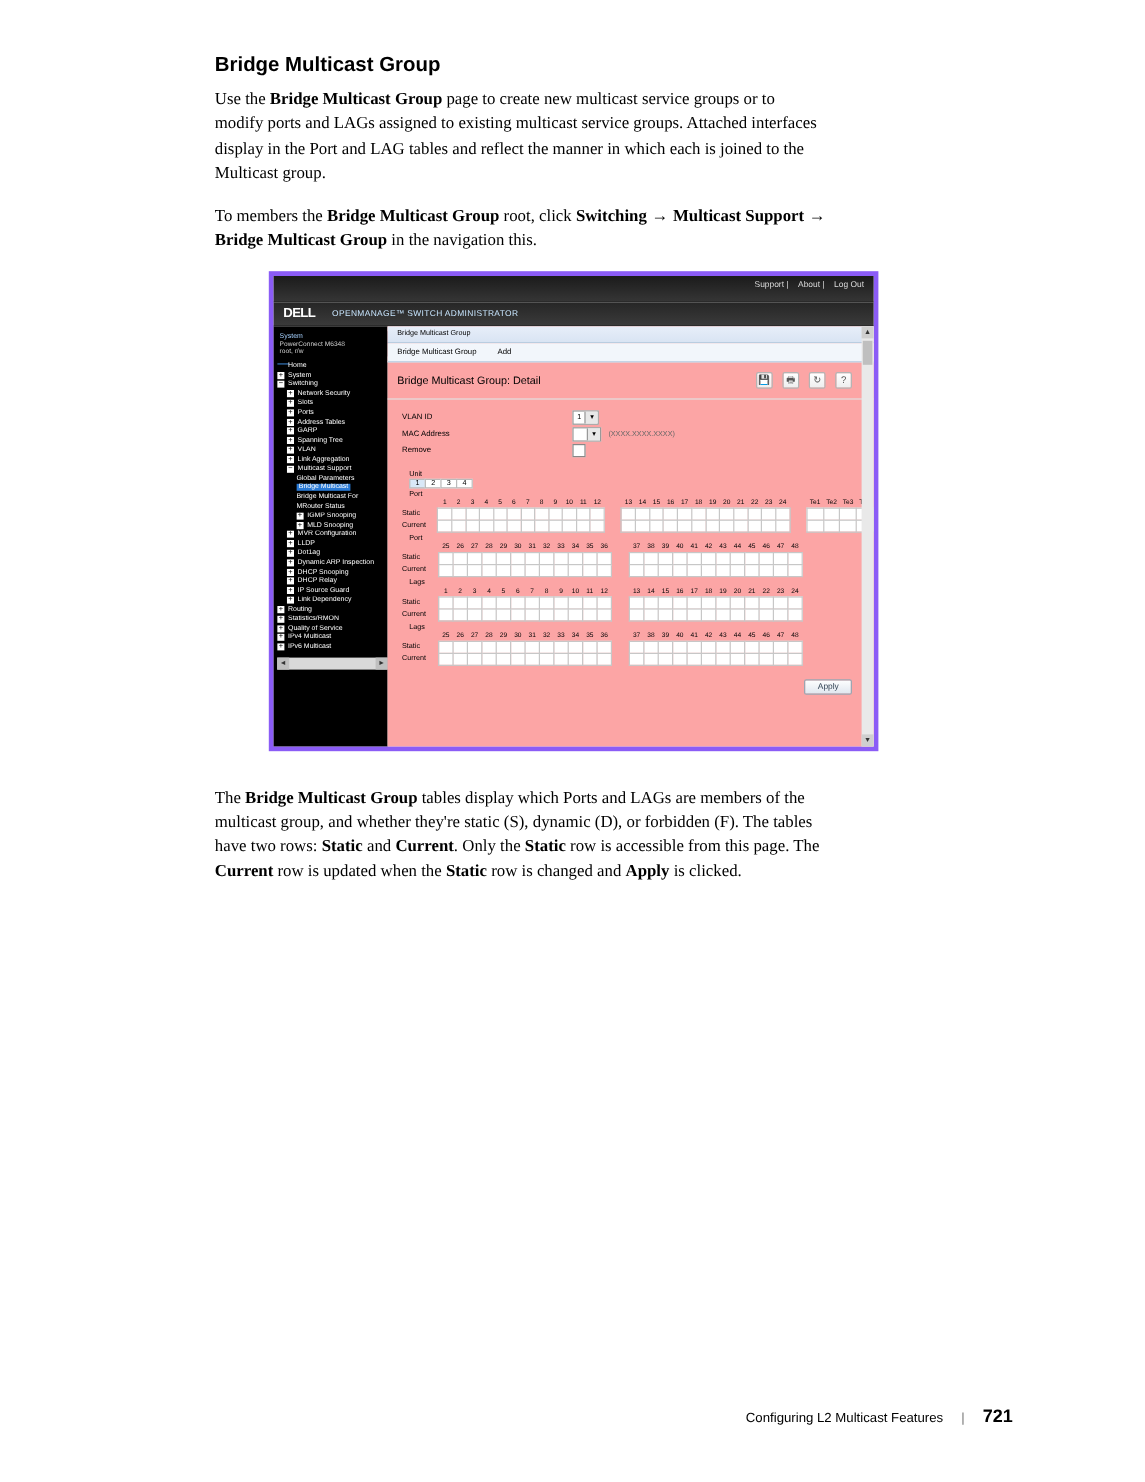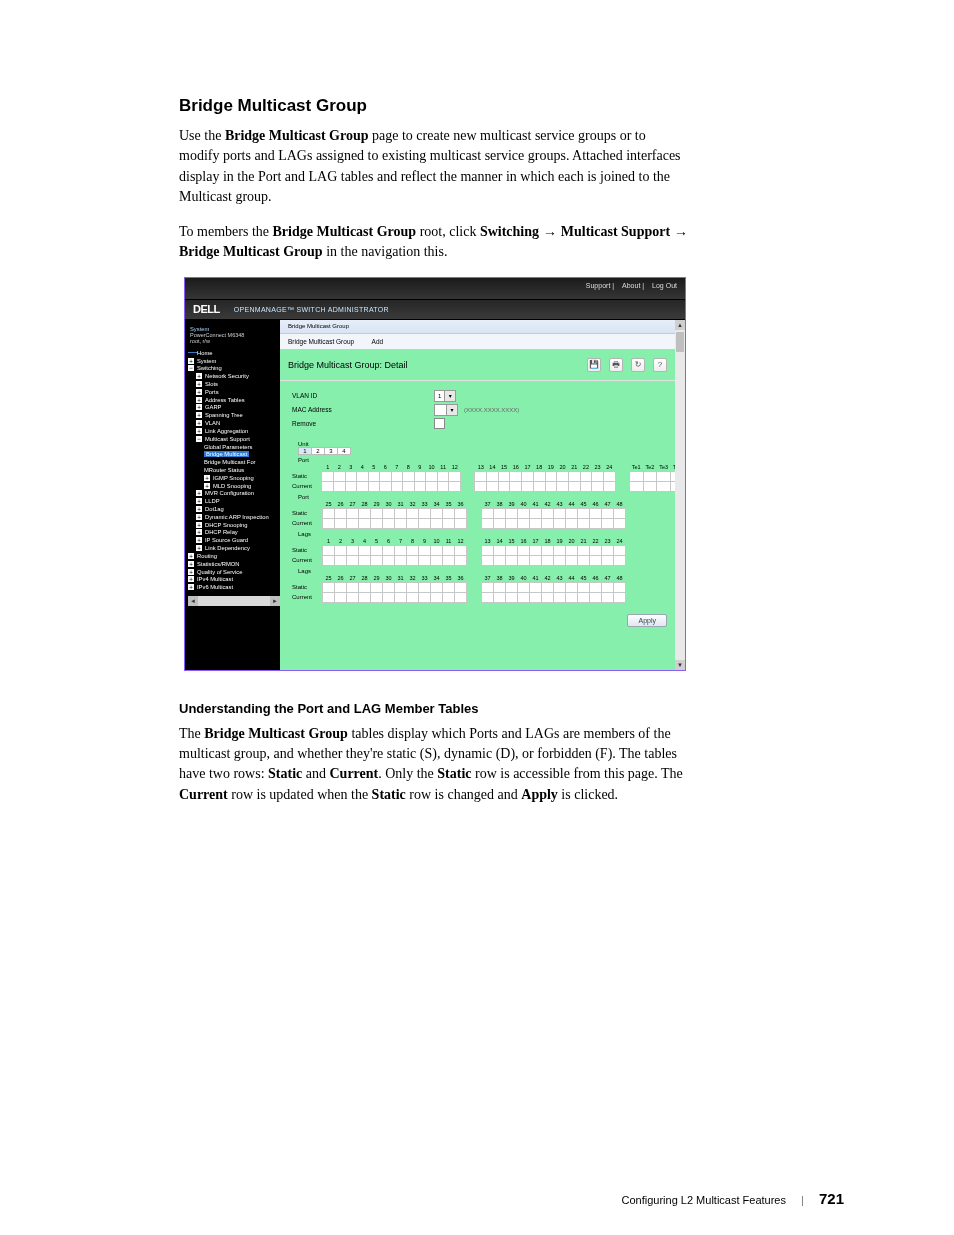--- a/index.html
+++ b/index.html
@@ -1,44 +1,44 @@
 <!DOCTYPE html>
 <html><head>
 <meta charset="utf-8">
 <style>
   html, body { margin:0; padding:0; background:#fff; }
   body { font-family:Georgia, "Times New Roman", serif; width:954px; height:1235px; position:relative; color:#000; }
-  .page { padding:96px 110px 0 110px; box-sizing:border-box; width:868px; }
+  .page { padding:44px 110px 0 110px; box-sizing:border-box; width:868px; }
   .content { width:510px; margin:0 auto; }
   h1 { font-family:Arial, Helvetica, sans-serif; font-weight:bold; font-size:17px; margin:0 0 10px 0; }
   p.body { font-family:Georgia, serif; font-size:14px; line-height:1.45; margin:0 0 14px 0; }
   p.body .b { font-weight:bold; }
   .arrow { font-family:Arial, sans-serif; }
   .figcap { font-family:Arial, Helvetica, sans-serif; font-weight:bold; font-size:11.5px; margin:16px 0 14px 0; }
   .screenshot-box { width:500px; margin:0 auto 30px auto; }
-  .wnd { width:500px; border:1px solid #8b5cf6; background:#fff; font-family:Arial, Helvetica, sans-serif; position:relative; }
+  .wnd { width:500px; border:4px solid #8b5cf6; background:#fff; font-family:Arial, Helvetica, sans-serif; position:relative;margin-left:40px; }
   .topgrad { height:22px; background:linear-gradient(#1b1b1b,#353535); color:#ddd; font-size:7px; text-align:right; padding:4px 8px 0 0; box-sizing:border-box; border-bottom:1px solid #000; }
   .topgrad .link { color:#ddd; margin-left:6px; }
   .brandbar { height:20px; background:linear-gradient(#262626,#3a3a3a); display:flex; align-items:center; padding-left:8px; box-sizing:border-box; border-bottom:1px solid #000;}
   .dell-logo { font-family:"Arial Black", Arial; color:#fff; font-size:11px; letter-spacing:-0.5px; font-weight:900; }
   .brand-sub { color:#c8e6ff; font-size:7px; margin-left:14px; letter-spacing:0.3px; }
   .main { display:flex; }
   .sidebar { width:95px; background:#000; color:#fff; font-size:5.8px; padding:4px 0 12px 3px; box-sizing:border-box; min-height:350px; }
   .sb-hdr { background:#000; color:#a6d1ff; padding:2px 2px 1px 2px; }
   .sb-hdr .sys { color:#a6d1ff; }
   .sb-hdr .dev { color:#cfcfcf; font-size:5.5px; }
   .tree li { list-style:none; line-height:1.35; white-space:nowrap; overflow:hidden; text-overflow:clip; }
   .tree ul { padding-left:8px; margin:0; }
   .tree { padding:4px 0 0 0; margin:0; }
   .pm { display:inline-block; width:6px; height:6px; background:#fff; color:#000; font-size:6px; line-height:6px; text-align:center; margin-right:3px; font-family:monospace; }
   .dash { display:inline-block; width:6px; height:6px; color:#4aa3ff; font-size:10px; line-height:6px; margin-right:3px; }
   .sel { background:#2a7ad5; color:#fff; padding:0 2px; }
   .sb-scroll { height:10px; background:#d9d9d9; position:relative; margin-top:4px; }
   .sb-scroll .arrowbtn { width:10px; height:10px; background:#bfbfbf; display:inline-block; font-size:6px; text-align:center; line-height:10px; color:#333; position:absolute; top:0; }
-  .rightpane { flex:1; position:relative; background:#86efac; }
+  .rightpane { flex:1; position:relative; background:#fca5a5; }
   .vscroll { position:absolute; right:0; top:0; width:10px; height:100%; background:#e9e9e9; }
   .vscroll .arrowbtn { width:10px; height:10px; background:#cfcfcf; font-size:6px; text-align:center; line-height:10px; color:#333; position:absolute; }
   .vscroll .thumb { position:absolute; left:1px; width:8px; background:#bfbfbf; }
   .tabstrip { height:14px; background:linear-gradient(#e7eef9,#d9e4f3); border-bottom:1px solid #b9cde0; font-size:6px; padding:3px 0 0 8px; box-sizing:border-box; }
   .subtabs { height:16px; border-bottom:1px solid #b9cde0; font-size:6.5px; padding:4px 0 0 8px; box-sizing:border-box; background:#f2f6fb;}
   .subtabs span { margin-right:16px; }
   .detailhdr { display:flex; justify-content:space-between; align-items:center; padding:8px 18px 8px 8px; font-size:9px; border-bottom:1px solid #e2e2e2;}
   .iconrow { display:flex; gap:8px; }
   .iconrow .ic { width:12px; height:12px; border:1px solid #b4b4b4; border-radius:2px; font-size:8px; text-align:center; line-height:12px; color:#555; background:linear-gradient(#fff,#eee);}
   .formzone { padding:8px 18px 4px 12px; font-size:6.5px; }
@@ -56,21 +56,21 @@
   .ptable { margin-left:12px; margin-top:1px; }
   .ptable table { border-collapse:collapse; }
   .ptable td, .ptable th { font-size:5.5px; padding:0; text-align:center; }
   .ptable th { font-weight:normal; padding-bottom:1px; width:11px;}
   .ptable .rowlab { width:30px; text-align:left; padding-left:0; font-size:6px;}
   .ptable td.cell { width:11px; height:9px; border:1px solid #c7c7c7; background:#fff;}
   .ptable .gap { width:14px; border:none; background:transparent;}
   .applybar { text-align:right; padding:6px 18px 8px 0; }
   .applybtn { display:inline-block; font-size:7px; padding:2px 10px; border:1px solid #9aa6b2; border-radius:2px; background:linear-gradient(#fdfefe,#e0e7ef); color:#345;}
   h2.sect { font-family:Arial, Helvetica, sans-serif; font-weight:bold; font-size:13px; margin:0 0 8px 0; }
-  .footer { font-family:Arial, Helvetica, sans-serif; font-size:11px; color:#000; position:absolute; bottom:28px; right:110px; width:510px; text-align:right;}
+  .footer { font-family:Arial, Helvetica, sans-serif; font-size:11px; color:#000; position:absolute; bottom:46px; right:110px; width:510px; text-align:right;}
   .footer .sep { margin:0 12px; color:#777; }
   .footer .pg { font-weight:bold; font-size:15px; }
 </style>
 </head>
 <body>
 
 <div class="page">
   <div class="content">
     <h1>Bridge Multicast Group</h1>
 
@@ -575,21 +575,20 @@
             <div class="vscroll">
               <span class="arrowbtn" style="top:0">▲</span>
               <span class="thumb" style="top:12px;height:20px"></span>
               <span class="arrowbtn" style="bottom:0">▼</span>
             </div>
           </div>
         </div>
       </div>
     </div>
 
-    <h2 class="sect">Understanding the Port and LAG Member Tables</h2>
     <p class="body">
       <span>The </span><span class="b">Bridge Multicast Group</span><span> tables display which Ports and LAGs are members of the multicast group, and whether they're static (S), dynamic (D), or forbidden (F). The tables have two rows: </span><span class="b">Static</span><span> and </span><span class="b">Current</span><span>. Only the </span><span class="b">Static</span><span> row is accessible from this page. The </span><span class="b">Current</span><span> row is updated when the </span><span class="b">Static</span><span> row is changed and </span><span class="b">Apply</span><span> is clicked.</span>
     </p>
   </div>
 </div>
 
 <div class="footer">
   <span>Configuring L2 Multicast Features</span>
   <span class="sep">|</span>
   <span class="pg">721</span>

